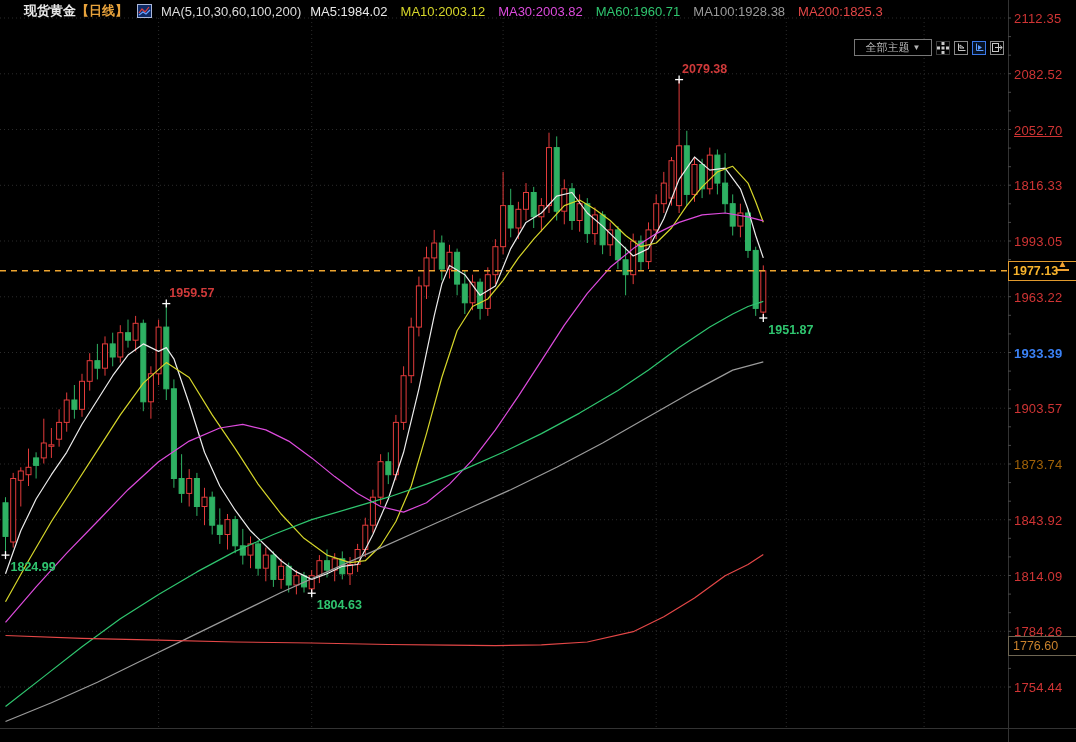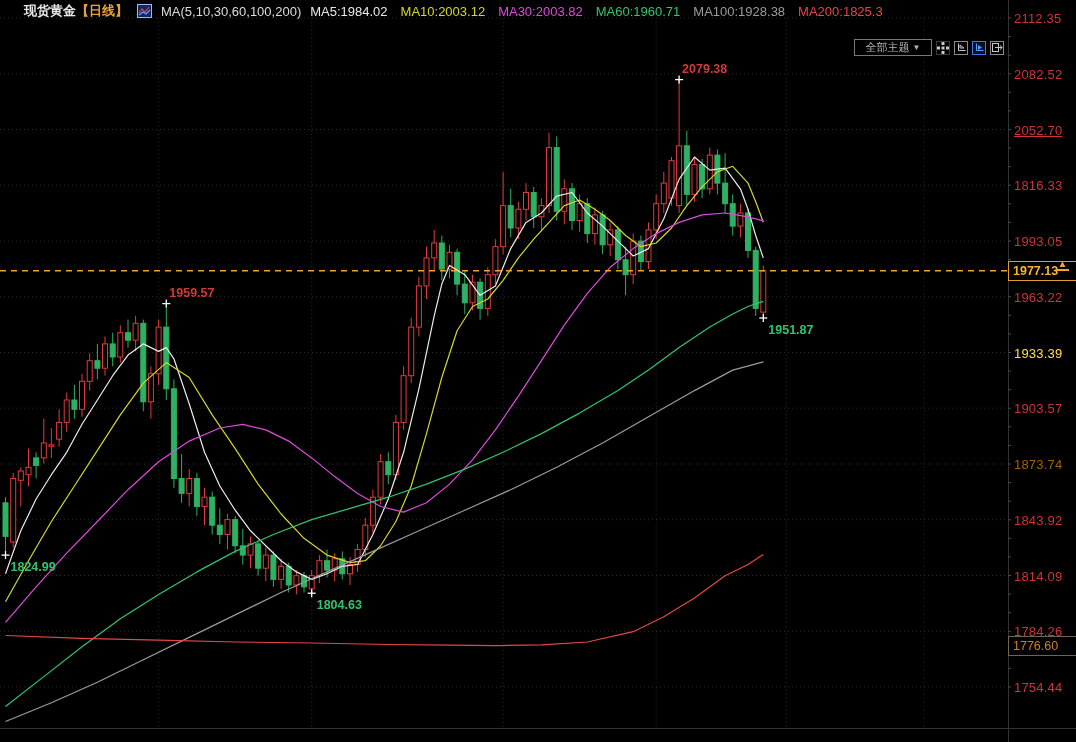--- a/index.html
+++ b/index.html
@@ -384,21 +384,21 @@
 
   <div class="paxis" id="paxis">
     <div class="tag cur" id="cur-tag" style="top: 260.8px;">1977.13</div>
     <div class="tag lvl" id="lvl-tag" style="top: 635.6px;">1776.60</div>
   <div class="ylab" style="color: rgb(207, 52, 52); top: 11px;">2112.35</div>
       <div class="ylab" style="color: rgb(207, 52, 52); top: 66.8px;">2082.52</div>
       <div class="ylab" style="color: rgb(207, 52, 52); top: 122.5px; text-decoration: underline;">2052.70</div>
       <div class="ylab" style="color: rgb(207, 52, 52); top: 178.3px;">1816.33</div>
       <div class="ylab" style="color: rgb(207, 52, 52); top: 234px;">1993.05</div>
       <div class="ylab" style="color: rgb(207, 52, 52); top: 289.8px;">1963.22</div>
-      <div class="ylab" style="color: #fde047; top: 345.5px;">1933.39</div>
+      <div class="ylab" style="color: #3b82f6; top: 345.5px; font-weight: bold;">1933.39</div>
       <div class="ylab" style="color: rgb(207, 52, 52); top: 401.2px;">1903.57</div>
       <div class="ylab" style="color: #a16207; top: 457px;">1873.74</div>
       <div class="ylab" style="color: rgb(207, 52, 52); top: 512.7px;">1843.92</div>
       <div class="ylab" style="color: rgb(207, 52, 52); top: 568.5px;">1814.09</div>
       <div class="ylab" style="color: rgb(207, 52, 52); top: 624.3px;">1784.26</div>
       <div class="ylab" style="color: rgb(207, 52, 52); top: 680px;">1754.44</div>
     </div>
   <div class="latest" id="latest-mk" style="top: 258.8px;">▲</div>
 </div>
 

